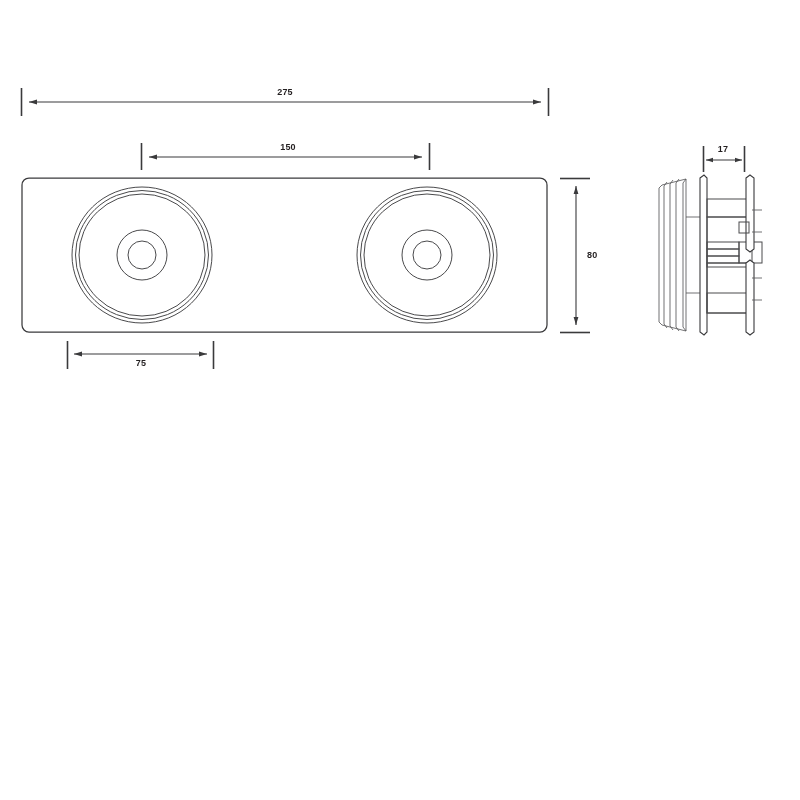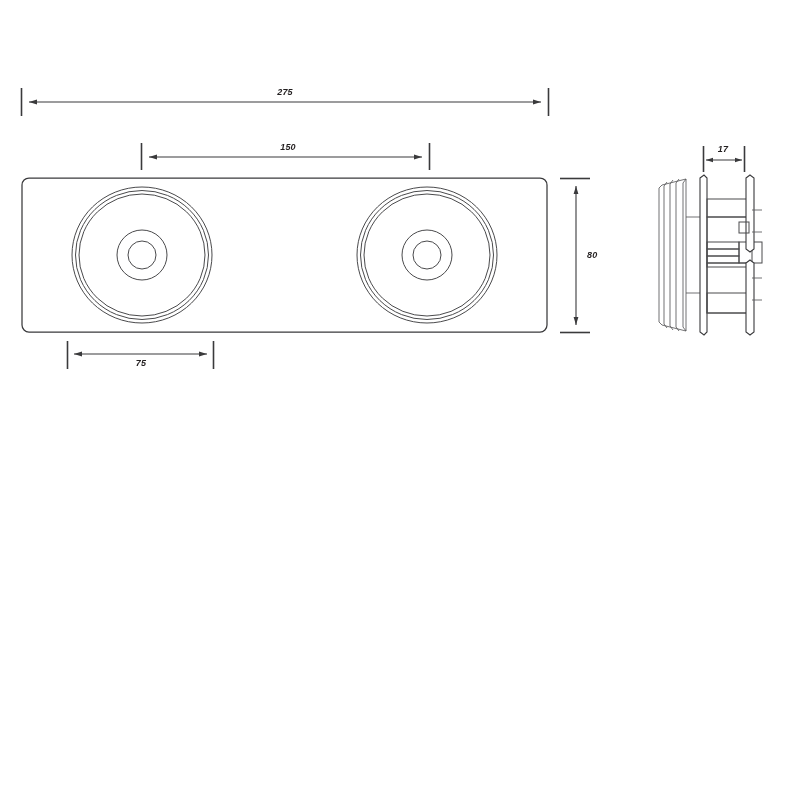--- a/index.html
+++ b/index.html
@@ -11,21 +11,20 @@
     width: 800px;
     height: 800px;
     font-family: "Liberation Sans", sans-serif;
     overflow: hidden;
   }
   #drawing-root {
     position: relative;
     width: 800px;
     height: 800px;
     background: #ffffff;
-    font-style: italic;
   }
   svg#technical-drawing {
     display: block;
     width: 800px;
     height: 800px;
   }
   .dim-label {
     font-family: "Liberation Sans", sans-serif;
     font-size: 9px;
     font-weight: bold;

